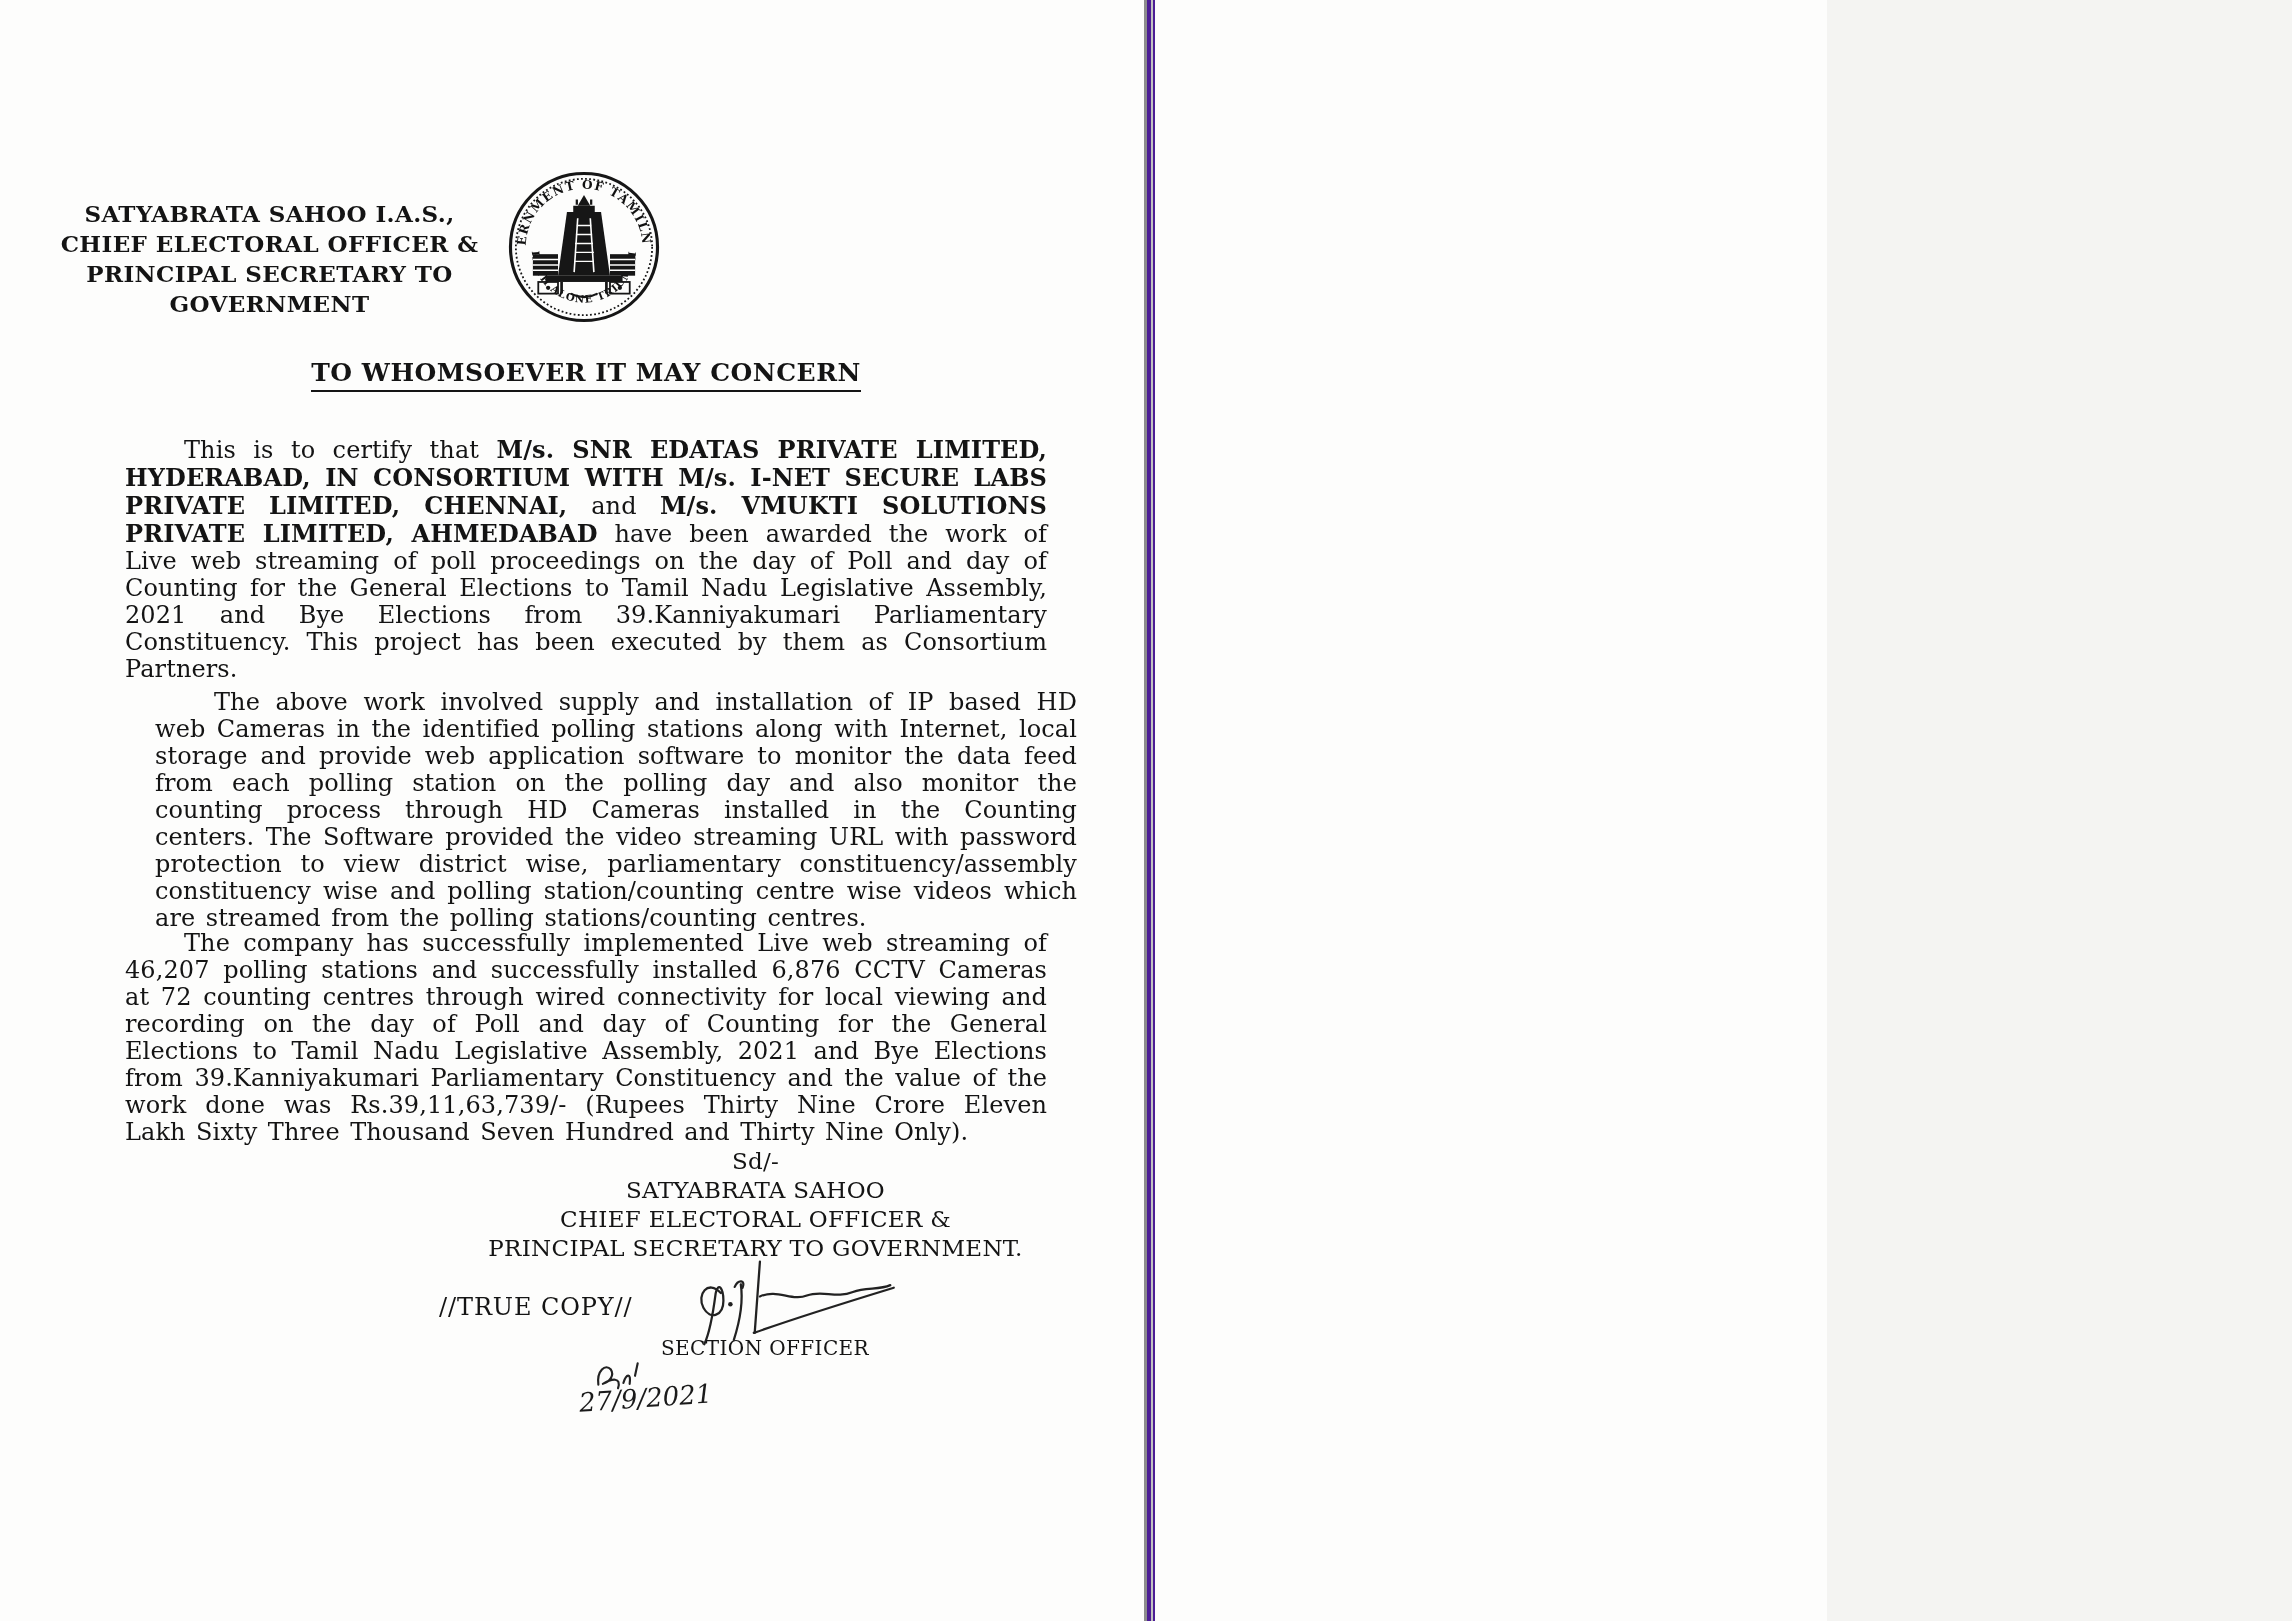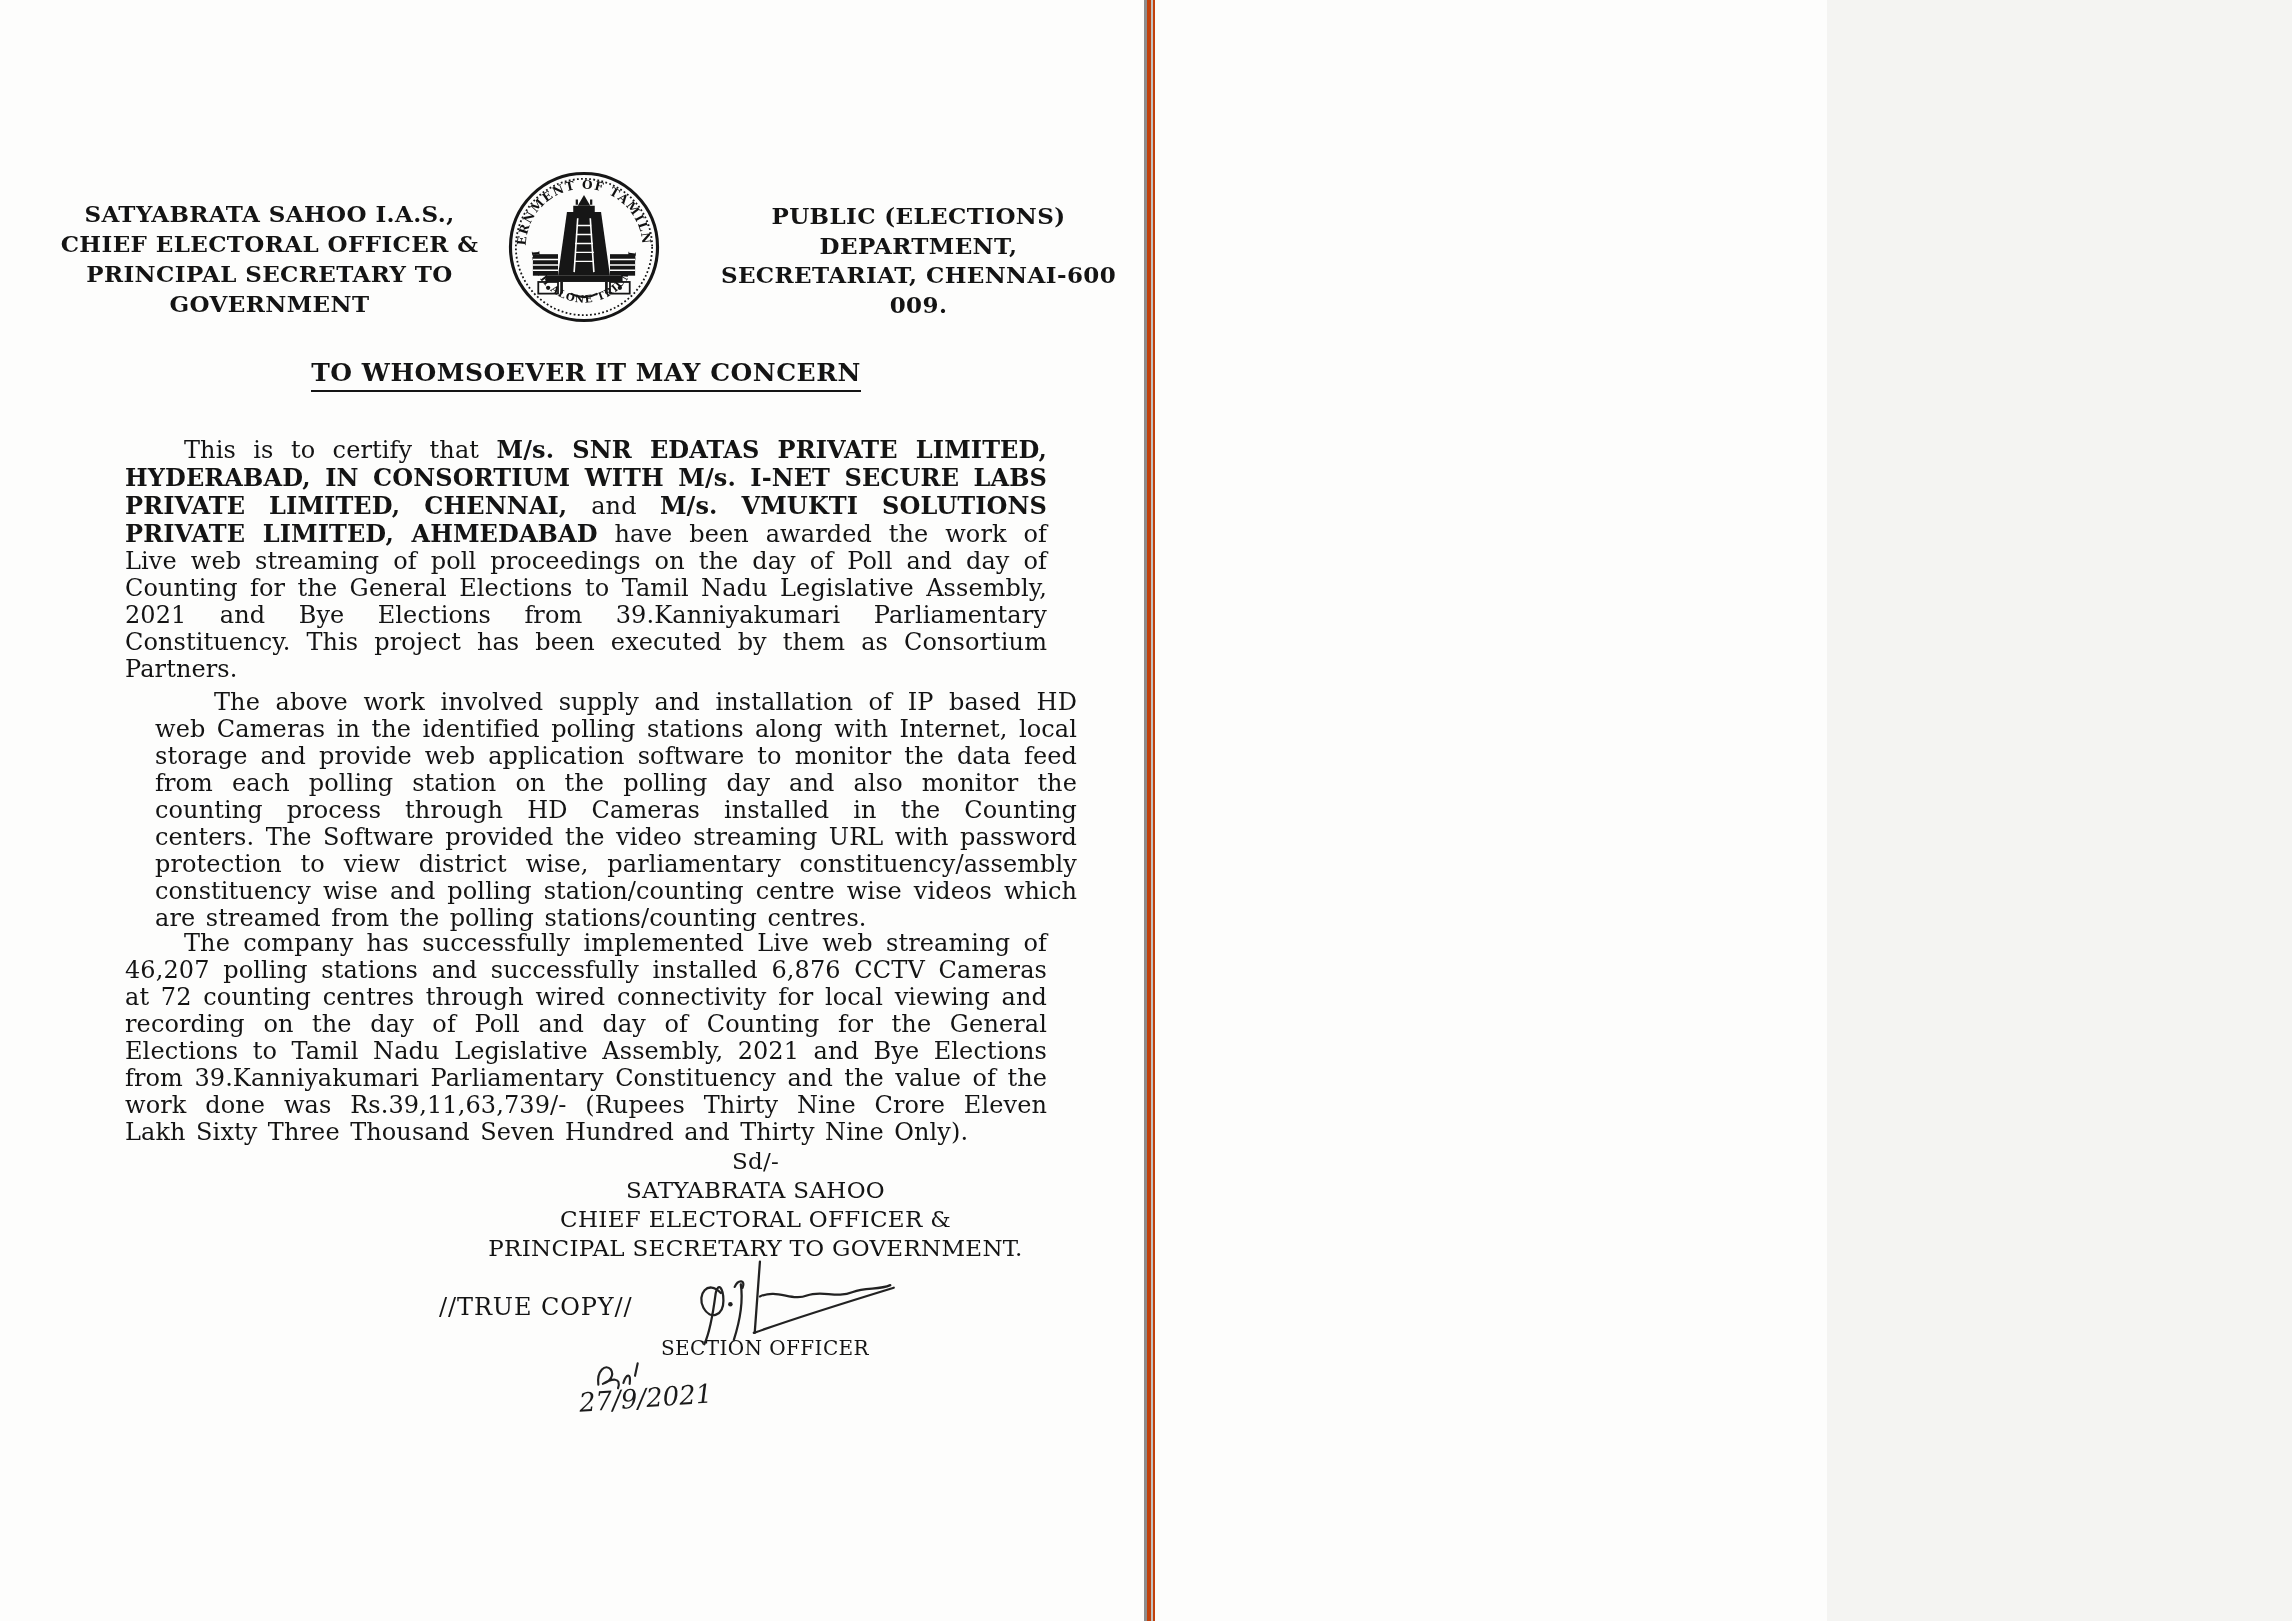--- a/index.html
+++ b/index.html
@@ -1,18 +1,18 @@
 <!DOCTYPE html>
 <html style="font-size:14.3px"><head>
 <meta charset="utf-8">
 <style>
   html,body{margin:0;padding:0;background:#f4f4f2;}
   .canvas{
     position:relative;width:1827px;height:1621px;
-    background:#c2410c;overflow:hidden;
+    background:#4c1d95;overflow:hidden;
     font-family:"DejaVu Serif","Liberation Serif",serif;
     color:#141414;
   }
   .page{position:absolute;top:0;height:1621px;background:#fdfdfc;}
   .page-left{left:0;width:1144px;}
   .page-right{left:1155px;width:1137px;}
   .divider-a{position:absolute;top:0;left:1144px;width:2.7px;height:1621px;background:#8d8d8d;}
   .divider-b{position:absolute;top:0;left:1151px;width:1.8px;height:1621px;background:#c2c2c0;}
 
   .abs{position:absolute;}
@@ -82,24 +82,20 @@
         <rect x="44" y="120" width="86" height="7" fill="#161616"></rect>
         <rect x="36" y="127" width="22" height="13" fill="none" stroke="#161616" stroke-width="2"></rect>
         <circle cx="47" cy="133.5" r="2.4" fill="#161616"></circle>
         <rect x="116" y="127" width="22" height="13" fill="none" stroke="#161616" stroke-width="2"></rect>
         <circle cx="127" cy="133.5" r="2.4" fill="#161616"></circle>
         <path d="M62,127 v13 M112,127 v13" stroke="#161616" stroke-width="3"></path>
         <path d="M72,140 q15,8 30,0" fill="none" stroke="#161616" stroke-width="2.5"></path>
       </g>
     </svg>
 
-    <div class="abs dept-block">
-      <div>PUBLIC (ELECTIONS) DEPARTMENT,</div>
-      <div>SECRETARIAT, CHENNAI-600 009.</div>
-    </div>
 
     <div class="abs doc-title">
       <span>TO WHOMSOEVER IT MAY CONCERN</span>
     </div>
 
     <p class="abs par p1"><span>This is to certify that </span><span class="bold">M/s. SNR EDATAS PRIVATE LIMITED, HYDERABAD, IN CONSORTIUM WITH M/s. I-NET SECURE LABS PRIVATE LIMITED, CHENNAI, </span><span>and </span><span class="bold">M/s. VMUKTI SOLUTIONS PRIVATE LIMITED, AHMEDABAD</span><span> have been awarded the work of Live web streaming of poll proceedings on the day of Poll and day of Counting for the General Elections to Tamil Nadu Legislative Assembly, 2021 and Bye Elections from 39.Kanniyakumari Parliamentary Constituency. This project has been executed by them as Consortium Partners.</span></p>
 
     <p class="abs par p2">The above work involved supply and installation of IP based HD web Cameras in the identified polling stations along with Internet, local storage and provide web application software to monitor the data feed from each polling station on the polling day and also monitor the counting process through HD Cameras installed in the Counting centers. The Software provided the video streaming URL with password protection to view district wise, parliamentary constituency/assembly constituency wise and polling station/counting centre wise videos which are streamed from the polling stations/counting centres.</p>
 
     <p class="abs par p3">The company has successfully implemented Live web streaming of 46,207 polling stations and successfully installed 6,876 CCTV Cameras at 72 counting centres through wired connectivity for local viewing and recording on the day of Poll and day of Counting for the General Elections to Tamil Nadu Legislative Assembly, 2021 and Bye Elections from 39.Kanniyakumari Parliamentary Constituency and the value of the work done was Rs.39,11,63,739/- (Rupees Thirty Nine Crore Eleven Lakh Sixty Three Thousand Seven Hundred and Thirty Nine Only).</p>

